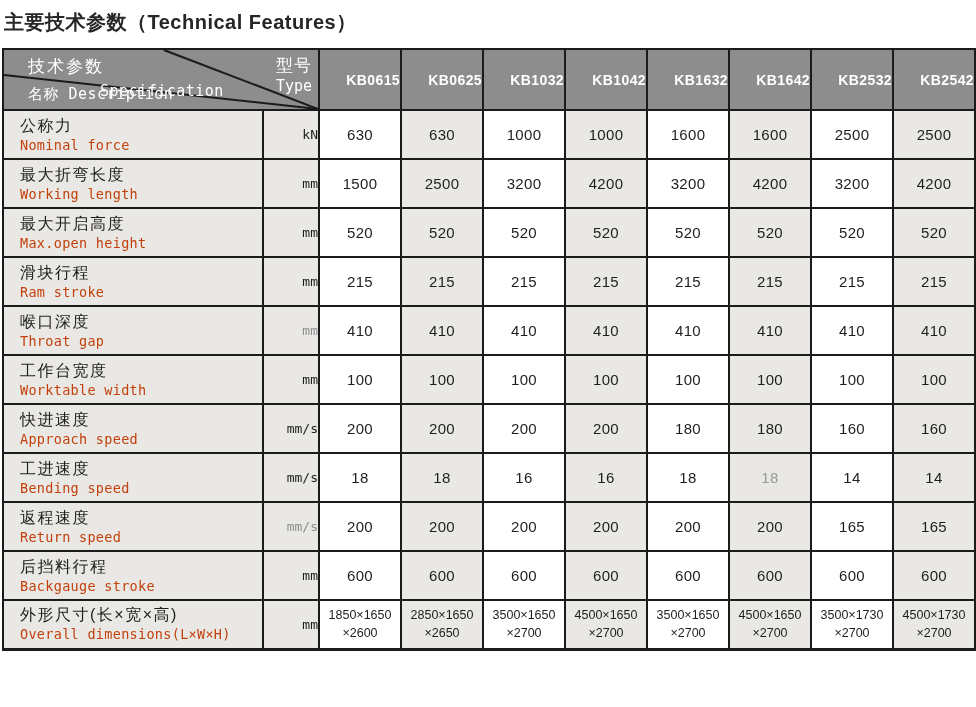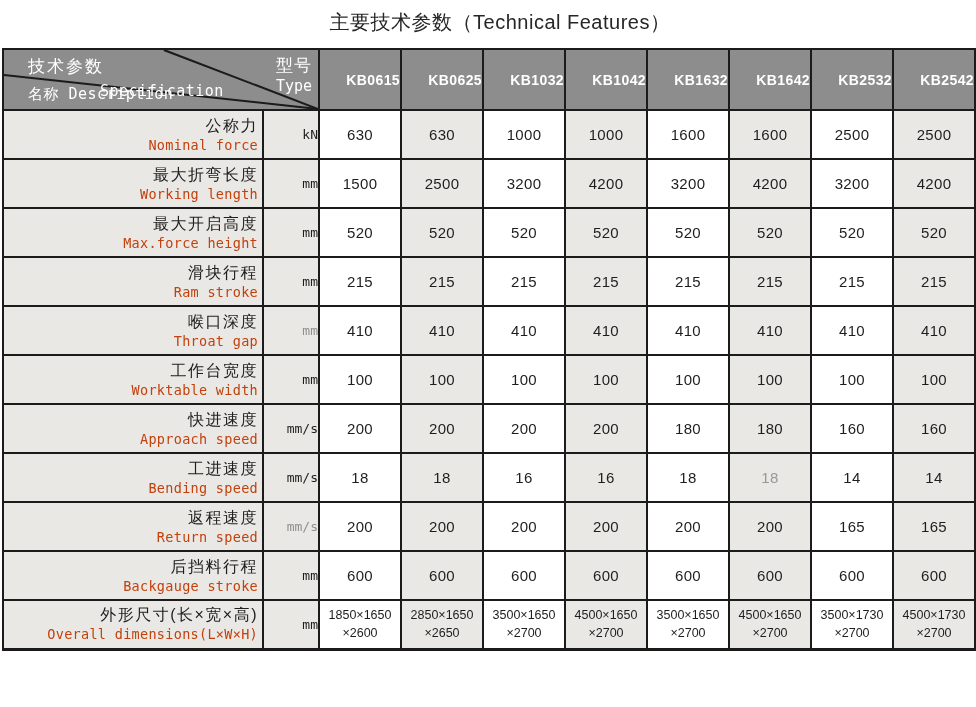--- a/index.html
+++ b/index.html
@@ -7,23 +7,22 @@
     --alt-bg:#eae8e5;
     --border:#1b1b1b;
     --ink:#222222;
   }
   *{box-sizing:border-box;margin:0;padding:0;}
   body{
     width:976px;height:707px;background:#ffffff;overflow:hidden;
     font-family:"Liberation Sans","DejaVu Sans",sans-serif;color:var(--ink);
   }
   .page-title{
-    margin:9px 0 0 24px;font-size:20px;font-weight:normal;color:#262626;
+    margin:9px 0 0 4px;font-size:20px;font-weight:bold;color:#262626;
     letter-spacing:0.5px;
-    text-align:center;
   }
   table.spec{
     margin:12px 0 0 2px;width:972px;table-layout:fixed;
     border-collapse:collapse;border:2px solid var(--border);
     border-bottom:3px solid var(--border);
   }
   td{border:2px solid var(--border);overflow:hidden;}
   
   tr.head td{background:var(--header-bg);color:#ffffff;height:61px;padding:0;}
   td.model{
@@ -37,21 +36,21 @@
   .h-spec-en{position:absolute;left:96px;top:32px;font-size:15px;
     font-family:"DejaVu Sans Mono","Liberation Mono",monospace;letter-spacing:0.5px;}
   .h-name{position:absolute;left:24px;bottom:5px;font-size:15px;
     font-family:"DejaVu Sans Mono","Liberation Mono",monospace;letter-spacing:0.5px;}
   .h-type{position:absolute;right:6px;top:6px;width:62px;text-align:right;line-height:20px;}
   .h-type span{display:block;}
   .h-type-cn{font-size:17px;letter-spacing:1px;}
   .h-type-en{font-size:15px;font-family:"DejaVu Sans Mono","Liberation Mono",monospace;}
   
   tbody tr{height:49px;}
-  td.lbl{background:var(--alt-bg);padding:3px 4px 3px 16px;text-align:right;}
+  td.lbl{background:var(--alt-bg);padding:3px 4px 3px 16px;}
   td.lbl .cn{font-size:16px;letter-spacing:1.5px;line-height:21px;color:#1e1e1e;}
   td.lbl .en{font-size:13.5px;line-height:19px;color:#c2410c;
     font-family:"DejaVu Sans Mono","Liberation Mono",monospace;letter-spacing:0.3px;}
   td.unit{background:var(--alt-bg);text-align:right;font-size:13px;
     font-family:"DejaVu Sans Mono","Liberation Mono",monospace;color:#1e1e1e;}
   td.val{background:#ffffff;text-align:center;font-size:15px;color:#1e1e1e;
     white-space:pre-line;letter-spacing:0.3px;}
   td.val.alt{background:var(--alt-bg);}
   tbody tr:last-child td.val{font-size:12.5px;line-height:1.5;letter-spacing:0;}
   
@@ -131,21 +130,21 @@
     <td class="val">3200</td>
     <td class="val alt">4200</td>
     <td class="val">3200</td>
     <td class="val alt">4200</td>
   </tr>
 
 
   <tr>
     <td class="lbl">
           <div class="cn">最大开启高度</div>
-          <div class="en">Max.force height</div>
+          <div class="en">Max.open height</div>
         </td>
     <td class="unit">mm</td>
     <td class="val">520</td>
     <td class="val alt">520</td>
     <td class="val">520</td>
     <td class="val alt">520</td>
     <td class="val">520</td>
     <td class="val alt">520</td>
     <td class="val">520</td>
     <td class="val alt">520</td>

